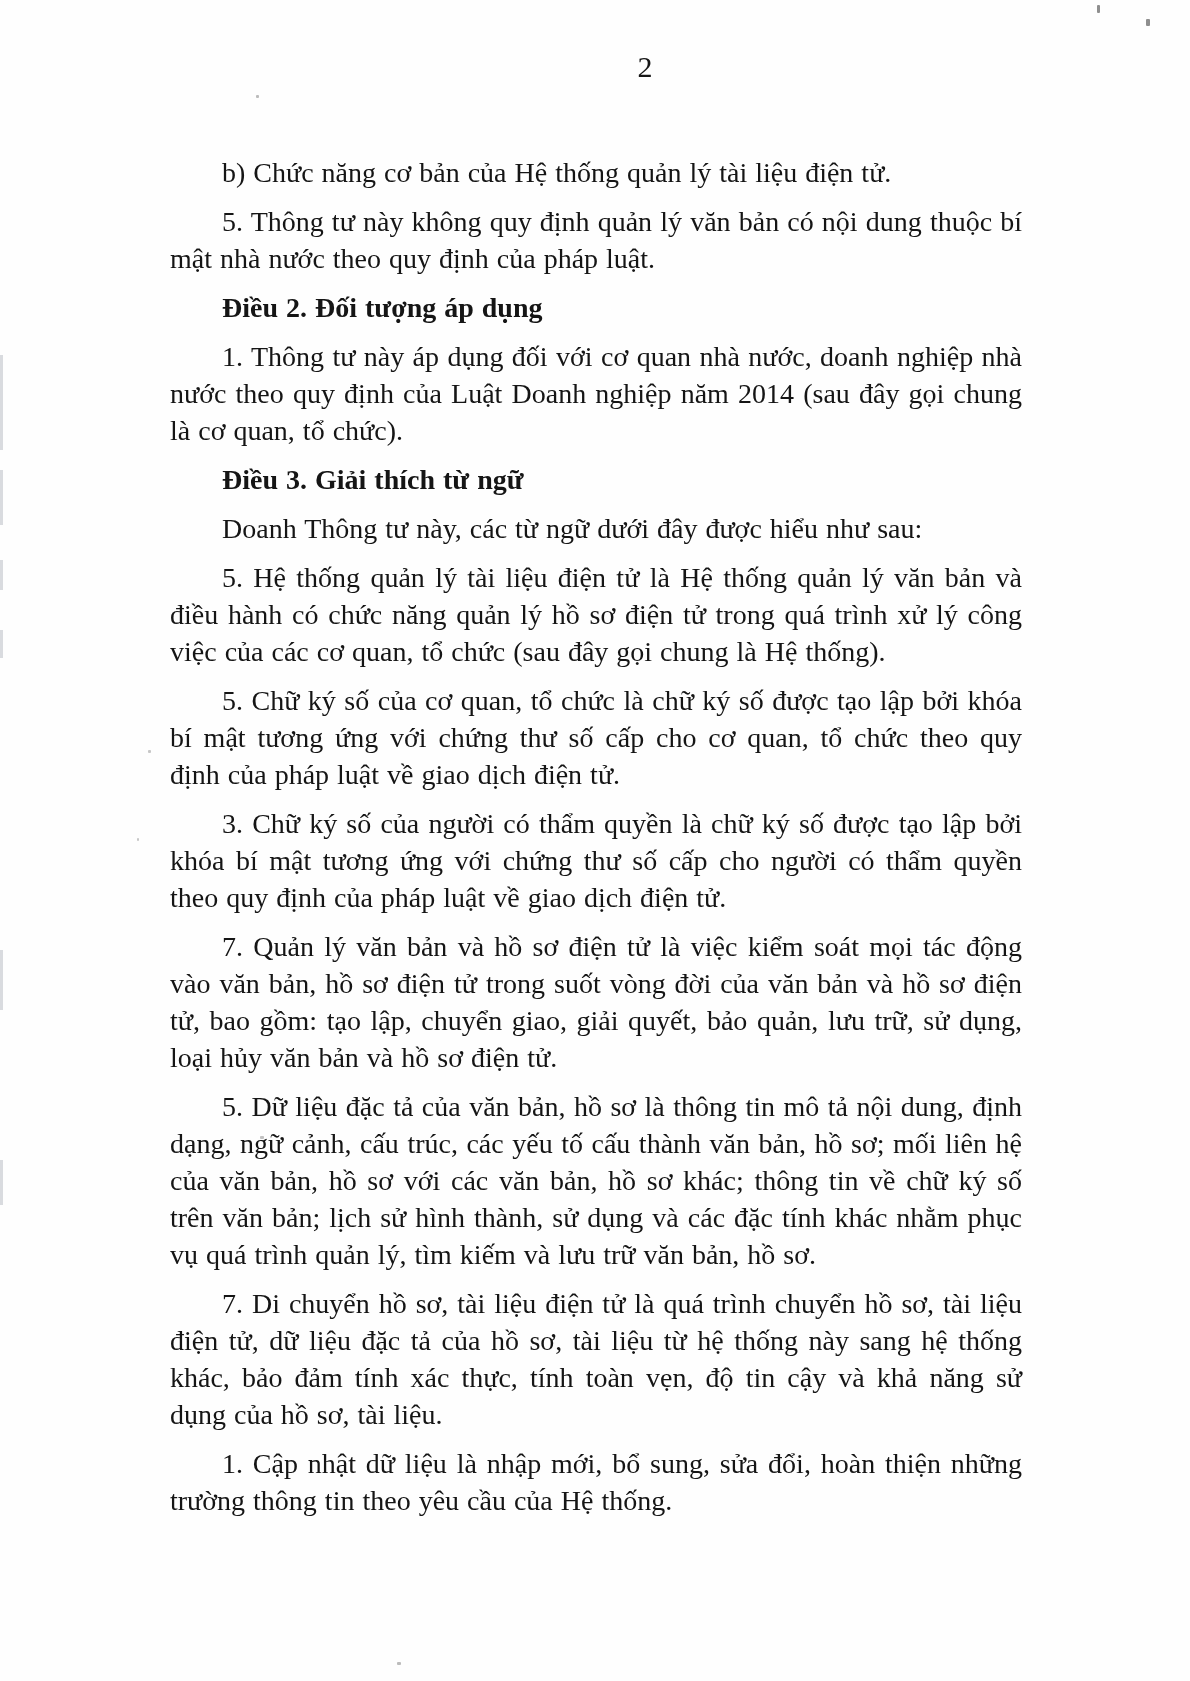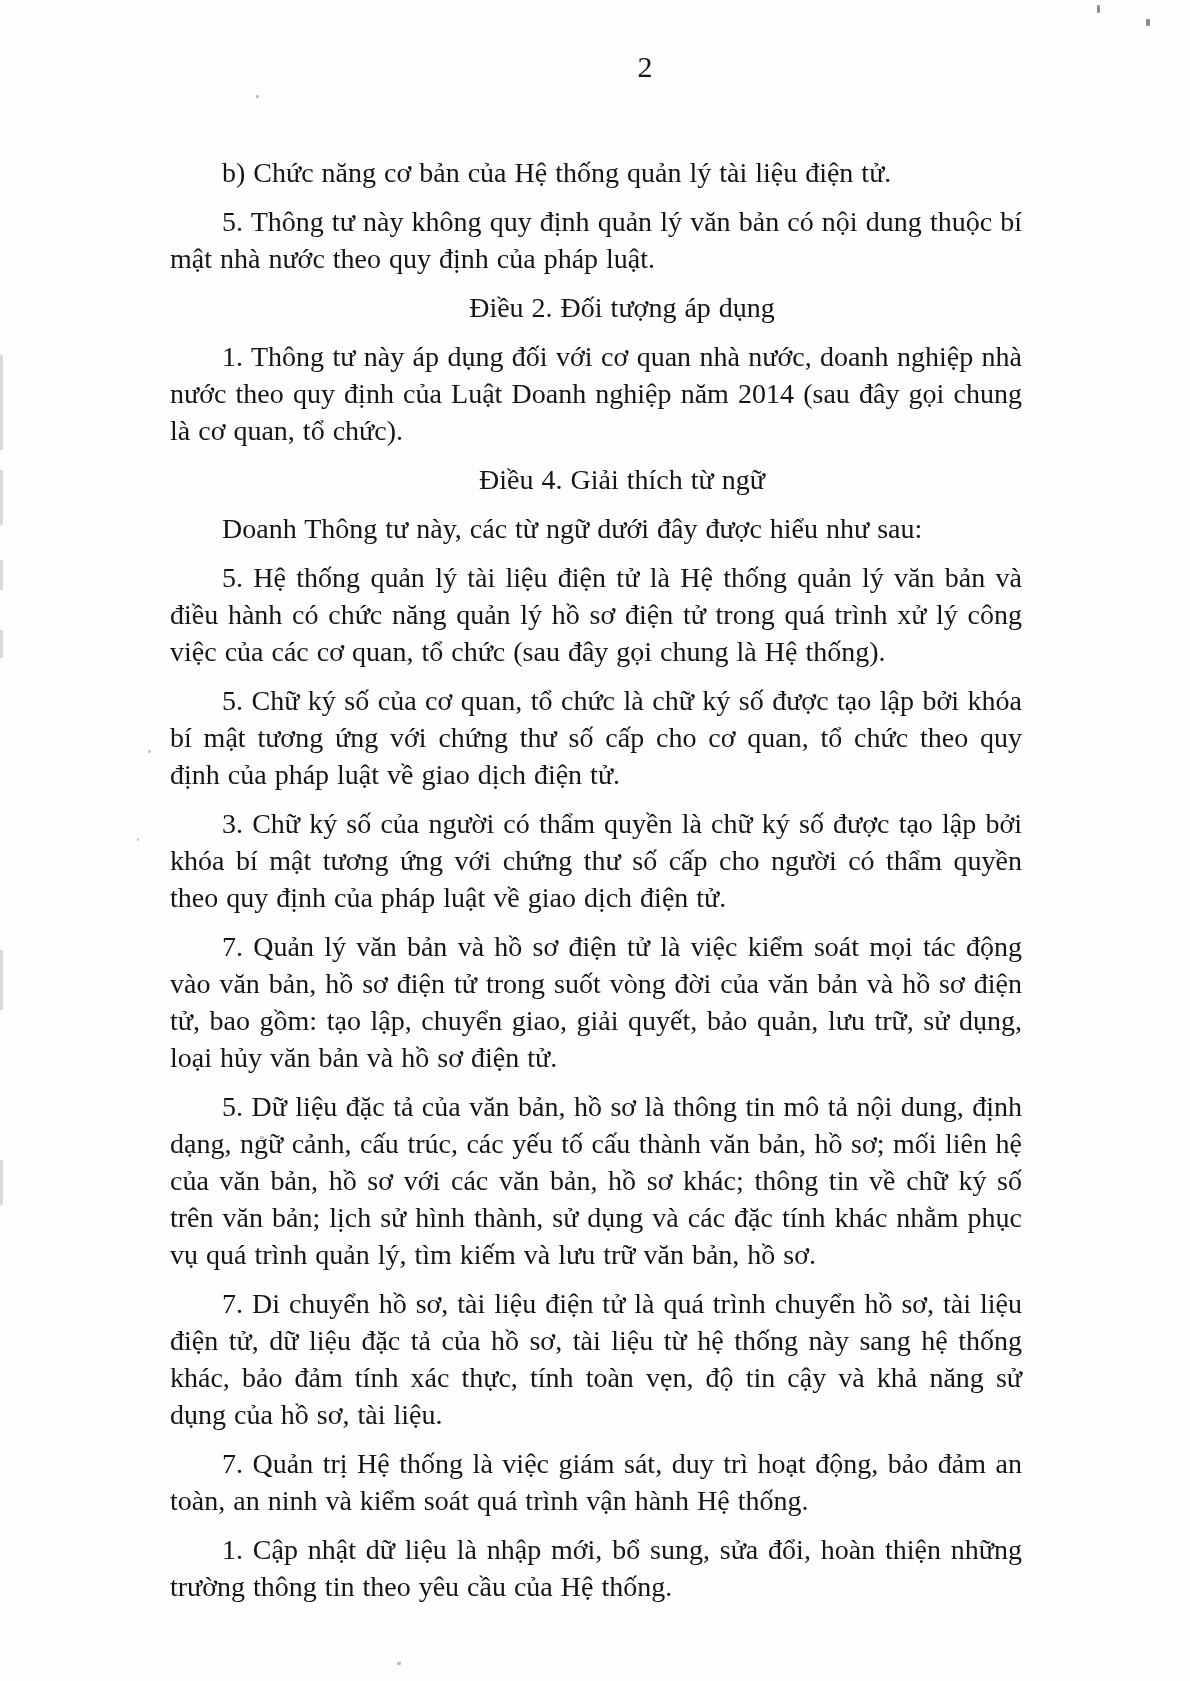--- a/index.html
+++ b/index.html
@@ -34,22 +34,22 @@
     line-height: 37px;
     text-align: justify;
     margin-top: 32px;
   }
   .text-column p {
     margin: 0 0 12px 0;
     text-indent: 52px;
     word-spacing: 1px;
   }
   .text-column p.heading {
-    font-weight: normal;
-    text-align: center;
+    font-weight: bold;
+    text-align: left;
   }
   
   .artifact {
     position: absolute;
     background: #8f8f8f;
     border-radius: 1px;
   }
   .edge-streak {
     position: absolute;
     left: 0;
@@ -63,29 +63,28 @@
 
 <div class="page">
 
   <div class="page-number">2</div>
 
   <div class="text-column">
     <p class="body">b) Chức năng cơ bản của Hệ thống quản lý tài liệu điện tử.</p>
     <p class="body">5. Thông tư này không quy định quản lý văn bản có nội dung thuộc bí mật nhà nước theo quy định của pháp luật.</p>
     <p class="heading">Điều 2. Đối tượng áp dụng</p>
     <p class="body">1. Thông tư này áp dụng đối với cơ quan nhà nước, doanh nghiệp nhà nước theo quy định của Luật Doanh nghiệp năm 2014 (sau đây gọi chung là cơ quan, tổ chức).</p>
-    <p class="heading">Điều 4. Giải thích từ ngữ</p>
+    <p class="heading">Điều 3. Giải thích từ ngữ</p>
     <p class="body">Doanh Thông tư này, các từ ngữ dưới đây được hiểu như sau:</p>
     <p class="body">5. Hệ thống quản lý tài liệu điện tử là Hệ thống quản lý văn bản và điều hành có chức năng quản lý hồ sơ điện tử trong quá trình xử lý công việc của các cơ quan, tổ chức (sau đây gọi chung là Hệ thống).</p>
     <p class="body">5. Chữ ký số của cơ quan, tổ chức là chữ ký số được tạo lập bởi khóa bí mật tương ứng với chứng thư số cấp cho cơ quan, tổ chức theo quy định của pháp luật về giao dịch điện tử.</p>
     <p class="body">3. Chữ ký số của người có thẩm quyền là chữ ký số được tạo lập bởi khóa bí mật tương ứng với chứng thư số cấp cho người có thẩm quyền theo quy định của pháp luật về giao dịch điện tử.</p>
     <p class="body">7. Quản lý văn bản và hồ sơ điện tử là việc kiểm soát mọi tác động vào văn bản, hồ sơ điện tử trong suốt vòng đời của văn bản và hồ sơ điện tử, bao gồm: tạo lập, chuyển giao, giải quyết, bảo quản, lưu trữ, sử dụng, loại hủy văn bản và hồ sơ điện tử.</p>
     <p class="body">5. Dữ liệu đặc tả của văn bản, hồ sơ là thông tin mô tả nội dung, định dạng, ngữ cảnh, cấu trúc, các yếu tố cấu thành văn bản, hồ sơ; mối liên hệ của văn bản, hồ sơ với các văn bản, hồ sơ khác; thông tin về chữ ký số trên văn bản; lịch sử hình thành, sử dụng và các đặc tính khác nhằm phục vụ quá trình quản lý, tìm kiếm và lưu trữ văn bản, hồ sơ.</p>
     <p class="body">7. Di chuyển hồ sơ, tài liệu điện tử là quá trình chuyển hồ sơ, tài liệu điện tử, dữ liệu đặc tả của hồ sơ, tài liệu từ hệ thống này sang hệ thống khác, bảo đảm tính xác thực, tính toàn vẹn, độ tin cậy và khả năng sử dụng của hồ sơ, tài liệu.</p>
-    <p class="body">7. Quản trị Hệ thống là việc giám sát, duy trì hoạt động, bảo đảm an toàn, an ninh và kiểm soát quá trình vận hành Hệ thống.</p>
     <p class="body">1. Cập nhật dữ liệu là nhập mới, bổ sung, sửa đổi, hoàn thiện những trường thông tin theo yêu cầu của Hệ thống.</p>
   </div>
 
   <span class="artifact" style="left:1097px; top:5px;  width:3px; height:8px;"></span>
   <span class="artifact" style="left:1146px; top:19px; width:4px; height:7px;"></span>
   <span class="artifact" style="left:256px;  top:95px; width:3px; height:3px; opacity:.6;"></span>
   <span class="artifact" style="left:148px;  top:750px; width:3px; height:3px; opacity:.5;"></span>
   <span class="artifact" style="left:137px;  top:838px; width:2px; height:3px; opacity:.5;"></span>
   <span class="artifact" style="left:260px;  top:1136px; width:4px; height:3px; opacity:.55;"></span>
 

